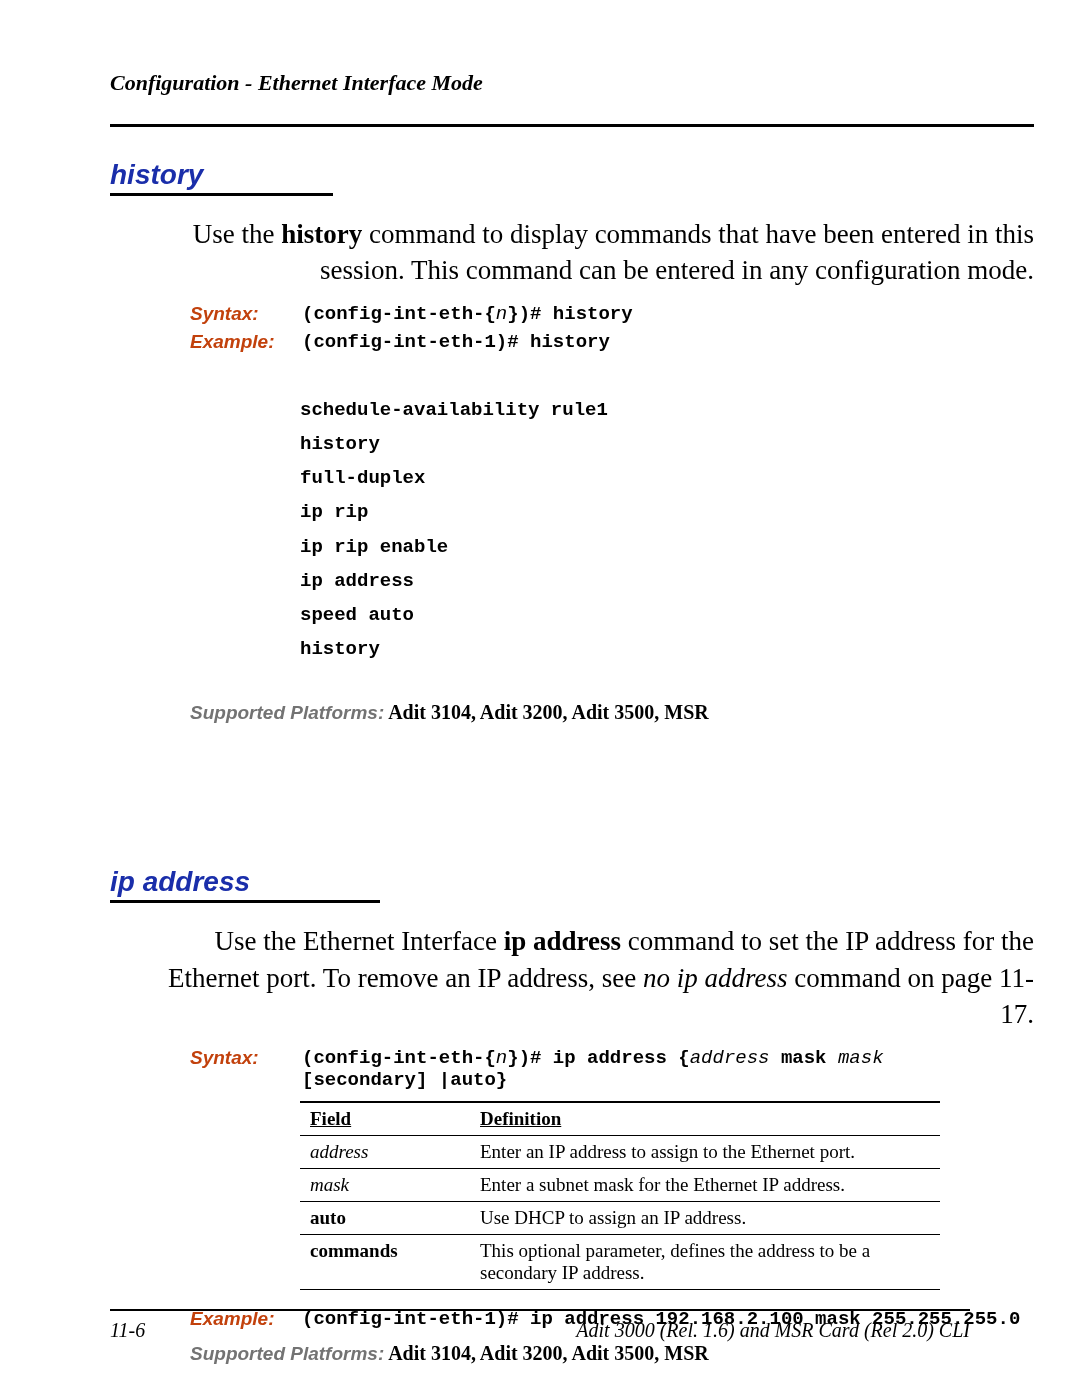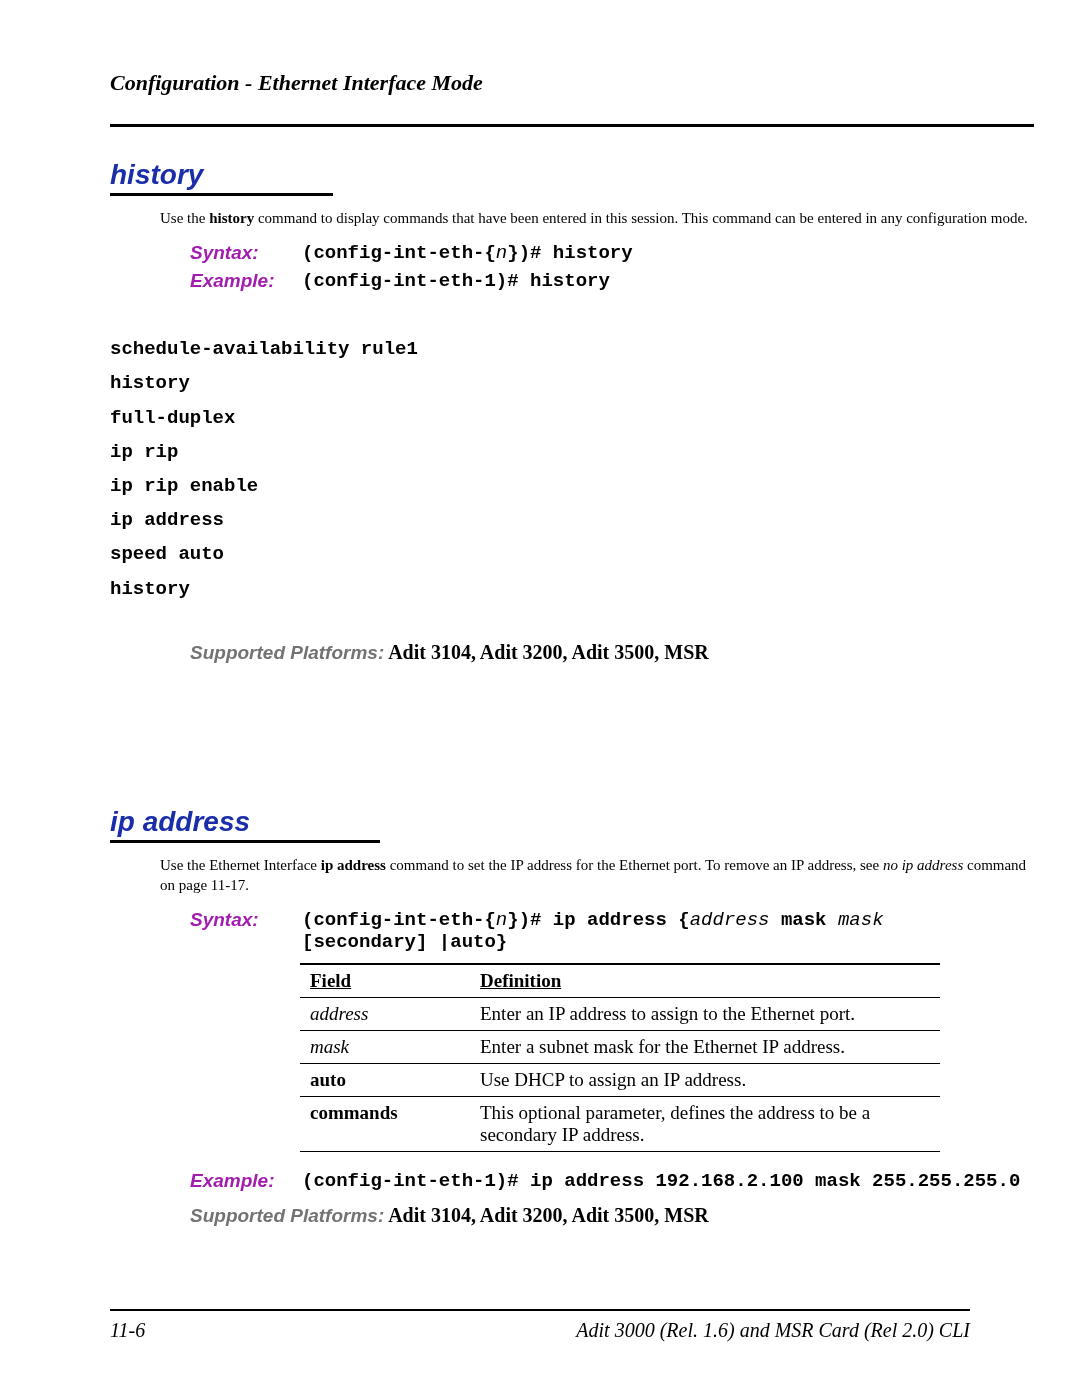--- a/index.html
+++ b/index.html
@@ -32,34 +32,36 @@
     font-style: italic;
     color: #1a2eaa;
     font-size: 28px;
     border-bottom: 3px solid #000;
     display: inline-block;
     padding-right: 130px;
     padding-bottom: 2px;
     margin-bottom: 12px;
   }
   .body-text {
-    font-size: 15px;
+    font-size: 27px;
     line-height: 1.35;
     margin-left: 50px;
+    margin-top: 8px;
+    text-align: right;
   }
   .para .cmd-inline {
     font-weight: bold;
   }
   .italic { font-style: italic; }
   .label-col {
     display: inline-block;
     font-family: Arial, Helvetica, sans-serif;
     font-style: italic;
     font-weight: bold;
-    color: #a21caf;
+    color: #c2410c;
     width: 108px;
     vertical-align: top;
     font-size: 19px;
   }
   .mono {
     font-family: "Courier New", Courier, monospace;
     font-weight: bold;
     font-size: 19px;
     white-space: pre-wrap;
   }
@@ -68,20 +70,21 @@
     margin-left: 80px;
     margin-top: 14px;
   }
   .row-tight { margin-top: 6px; }
   .row .content {
     display: inline-block;
     vertical-align: top;
     width: 680px;
   }
   .output-block {
+    margin-left: 190px;
     margin-top: 40px;
     font-family: "Courier New", Courier, monospace;
     font-weight: bold;
     font-size: 19px;
     line-height: 1.8;
   }
   .platforms-line {
     margin-left: 80px;
     margin-top: 35px;
     font-size: 20px;

